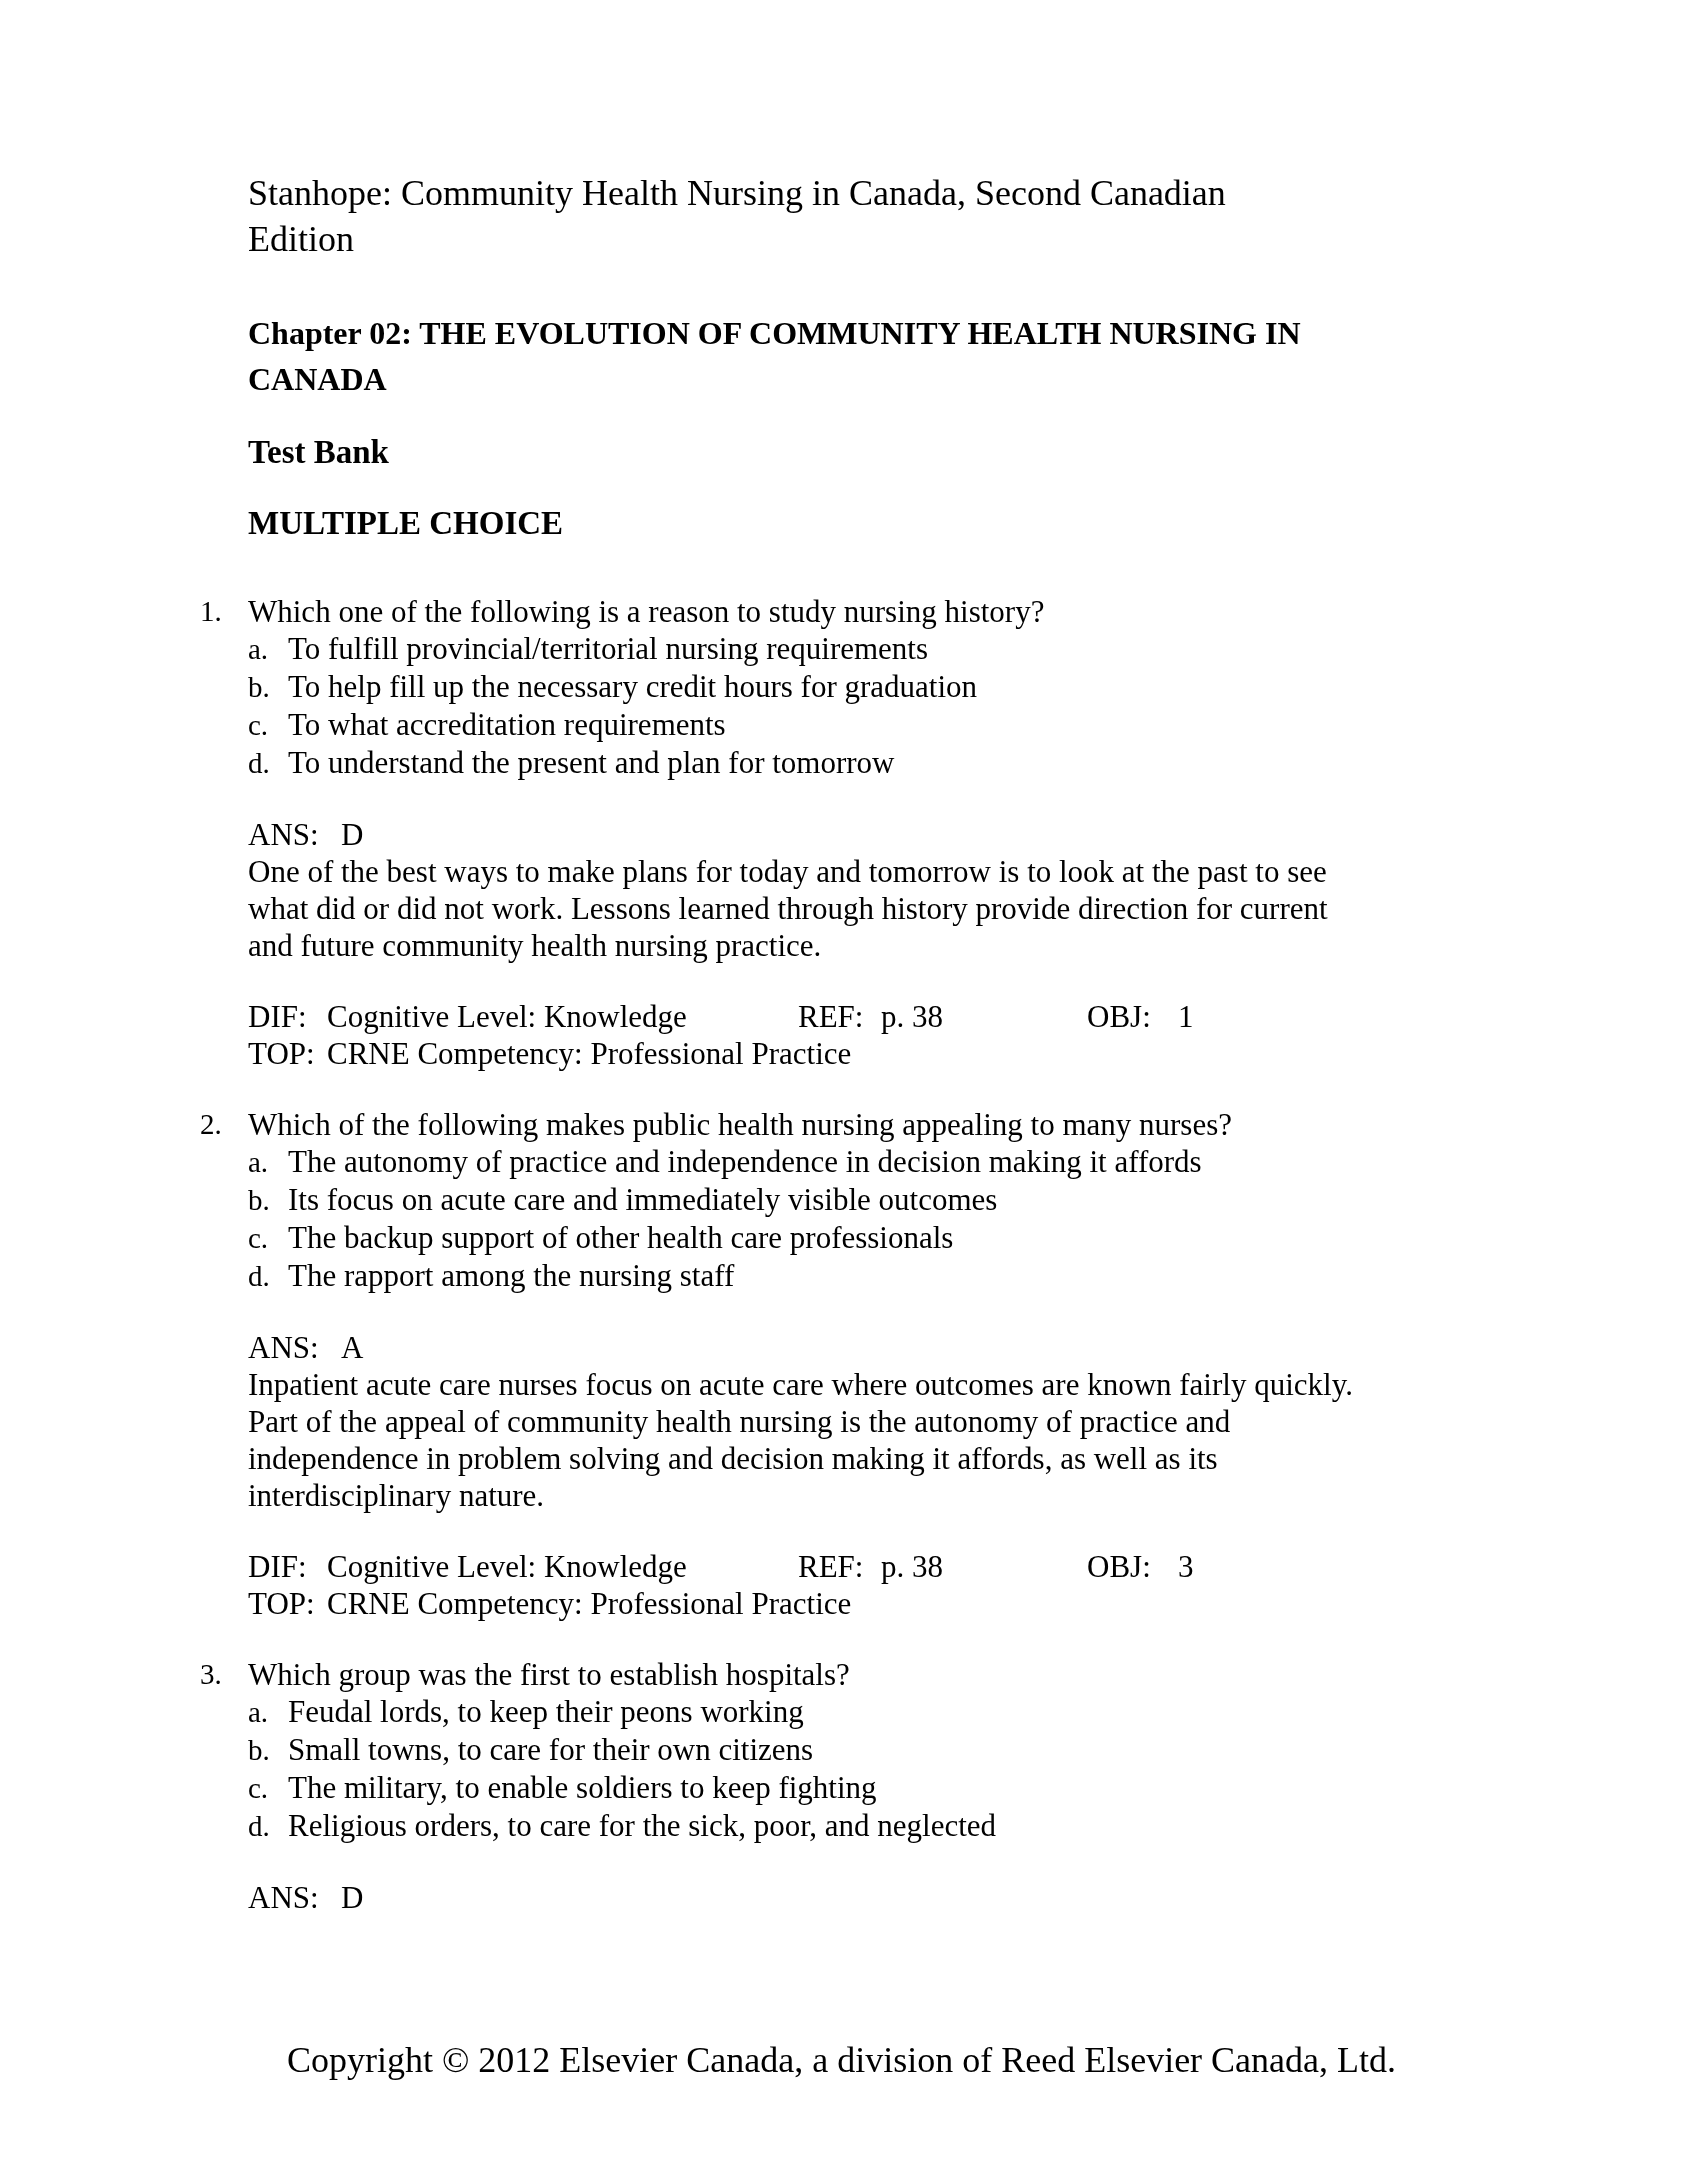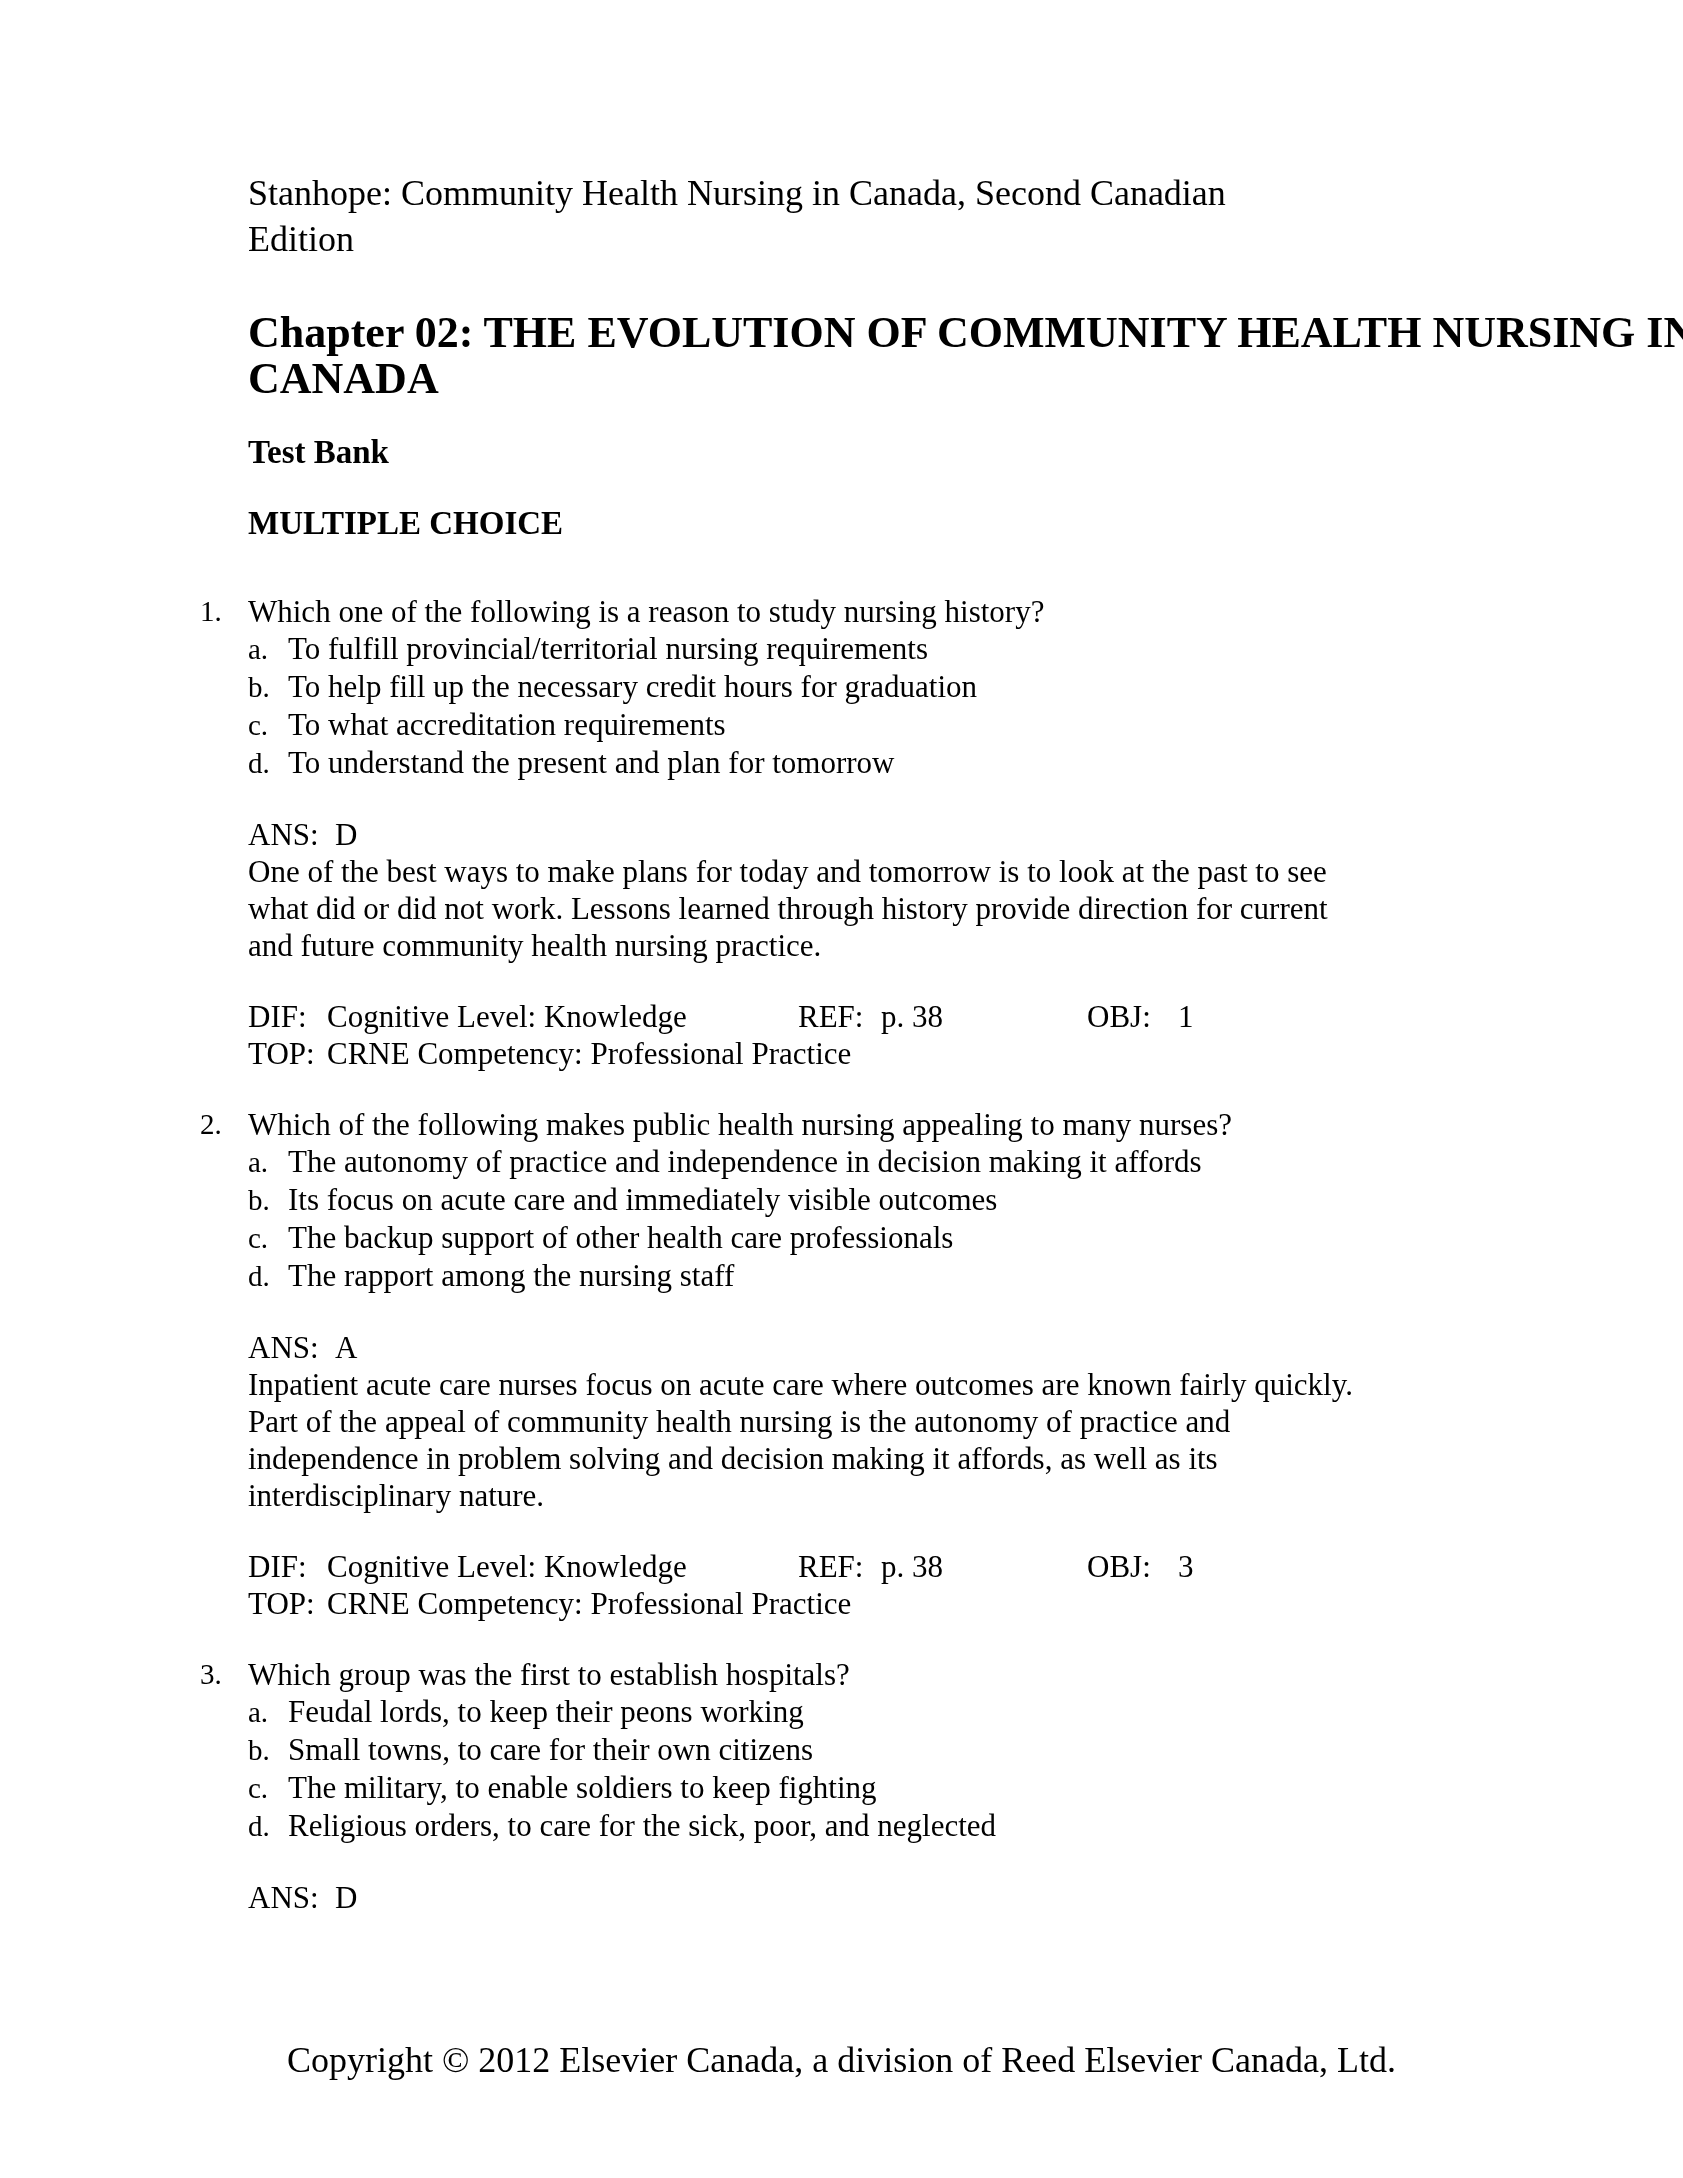--- a/index.html
+++ b/index.html
@@ -21,21 +21,21 @@
   .nowrap { white-space: nowrap; }
 
   
   .doc-title {
     font-size: 36px;
     font-weight: normal;
     line-height: 46px;
     margin: 0;
   }
   .chapter-title {
-    font-size: 44px;
+    font-size: 32px;
     font-weight: bold;
     line-height: 46px;
     margin: 48px 0 0 0;
   }
   .section-heading {
     font-size: 33px;
     font-weight: bold;
     line-height: 37px;
     margin: 32px 0 0 0;
   }
@@ -64,21 +64,21 @@
     align-items: baseline;
   }
   .opt-letter {
     flex: 0 0 40px;
     font-size: 29px;
   }
   .ans-row { margin-top: 34px; }
   .ans-label {
     display: inline-block;
     min-width: 71px;
-    margin-right: 16px;
+    margin-right: 22px;
   }
   .meta-block { margin-top: 34px; }
   .meta-row { display: flex; align-items: baseline; gap: 8px; }
   .m-label   { flex: 0 0 71px; }
   .m-dif-val { flex: 0 0 463px; font-family: Liberation Serif, serif; }
   .m-ref-lab { flex: 0 0 75px; font-family: Liberation Serif, serif; }
   .m-ref-val { flex: 0 0 198px; }
   .m-obj-lab { flex: 0 0 83px; }
 
   .footer {

